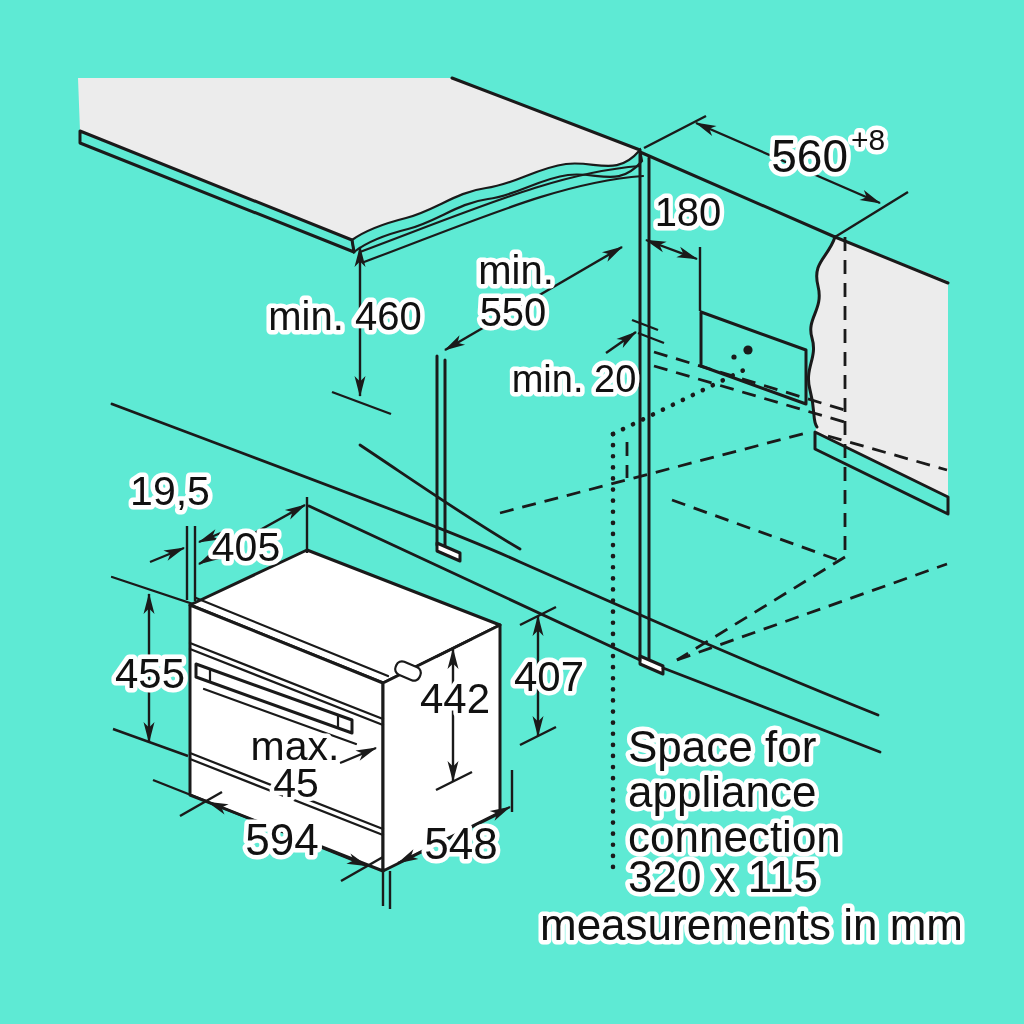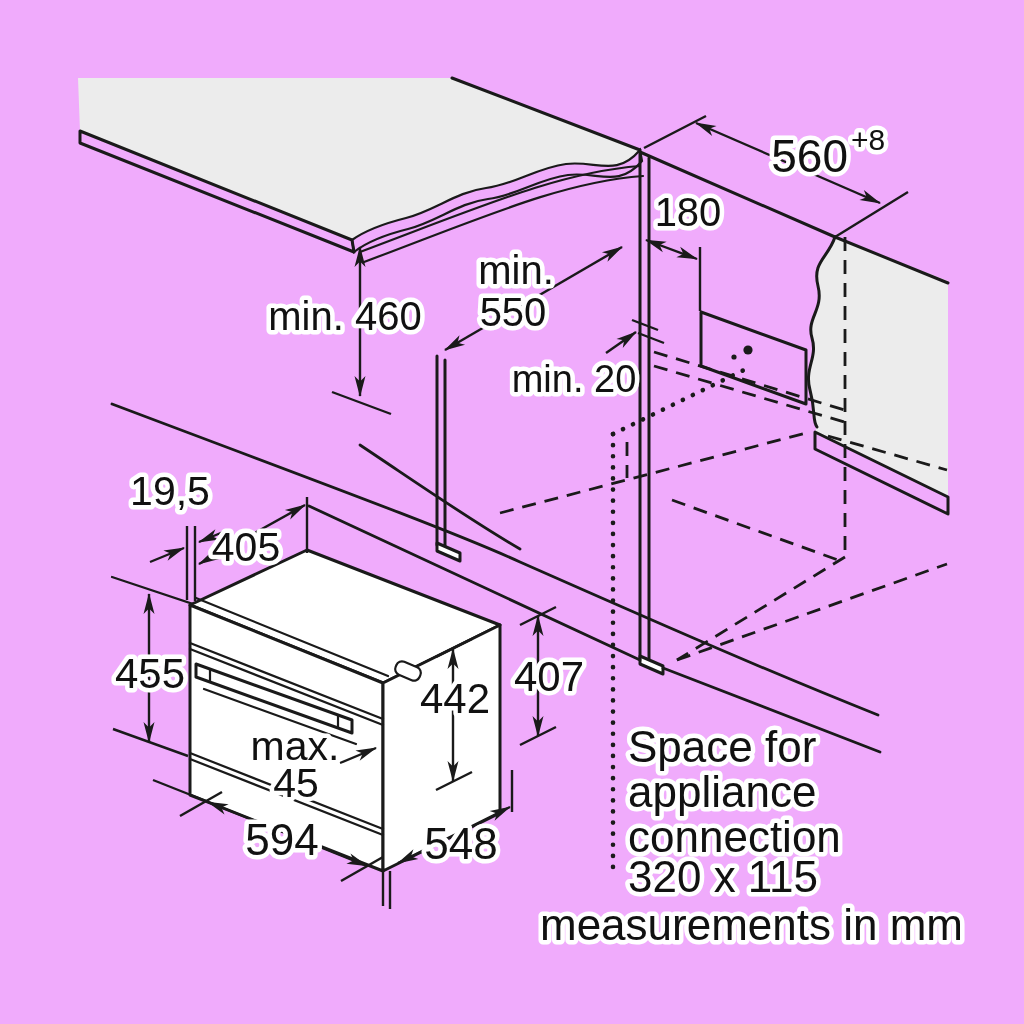--- a/index.html
+++ b/index.html
@@ -1,16 +1,16 @@
 <!DOCTYPE html>
 <html><head>
 <meta charset="utf-8">
 <style>
   html,body{margin:0;padding:0;background:#ffffff;}
-  .stage{width:1024px;height:1024px;position:relative;background:#f0abfc;overflow:hidden;text-align:center;}
+  .stage{width:1024px;height:1024px;position:relative;background:#5eead4;overflow:hidden;text-align:center;}
   svg{display:block;}
   .ln{stroke:#1a1a1a;stroke-width:3;fill:none;stroke-linecap:round;stroke-linejoin:round;}
   .ln-thin{stroke:#1a1a1a;stroke-width:2.2;fill:none;stroke-linecap:round;}
   .ln-brk{stroke:#1a1a1a;stroke-width:2.8;fill:none;stroke-linecap:round;}
   .dash{stroke:#1a1a1a;stroke-width:2.8;fill:none;stroke-dasharray:14 9;stroke-linecap:butt;}
   .dots{stroke:#1a1a1a;stroke-width:4.6;fill:none;stroke-dasharray:0.1 11;stroke-linecap:round;}
   .dim{stroke:#1a1a1a;stroke-width:2.4;fill:none;}
   .wfill{fill:#ffffff;}
   .t{font-family:"Liberation Sans","DejaVu Sans",sans-serif;fill:#111111;
      paint-order:stroke;stroke:#ffffff;stroke-width:9;stroke-linejoin:round;}

